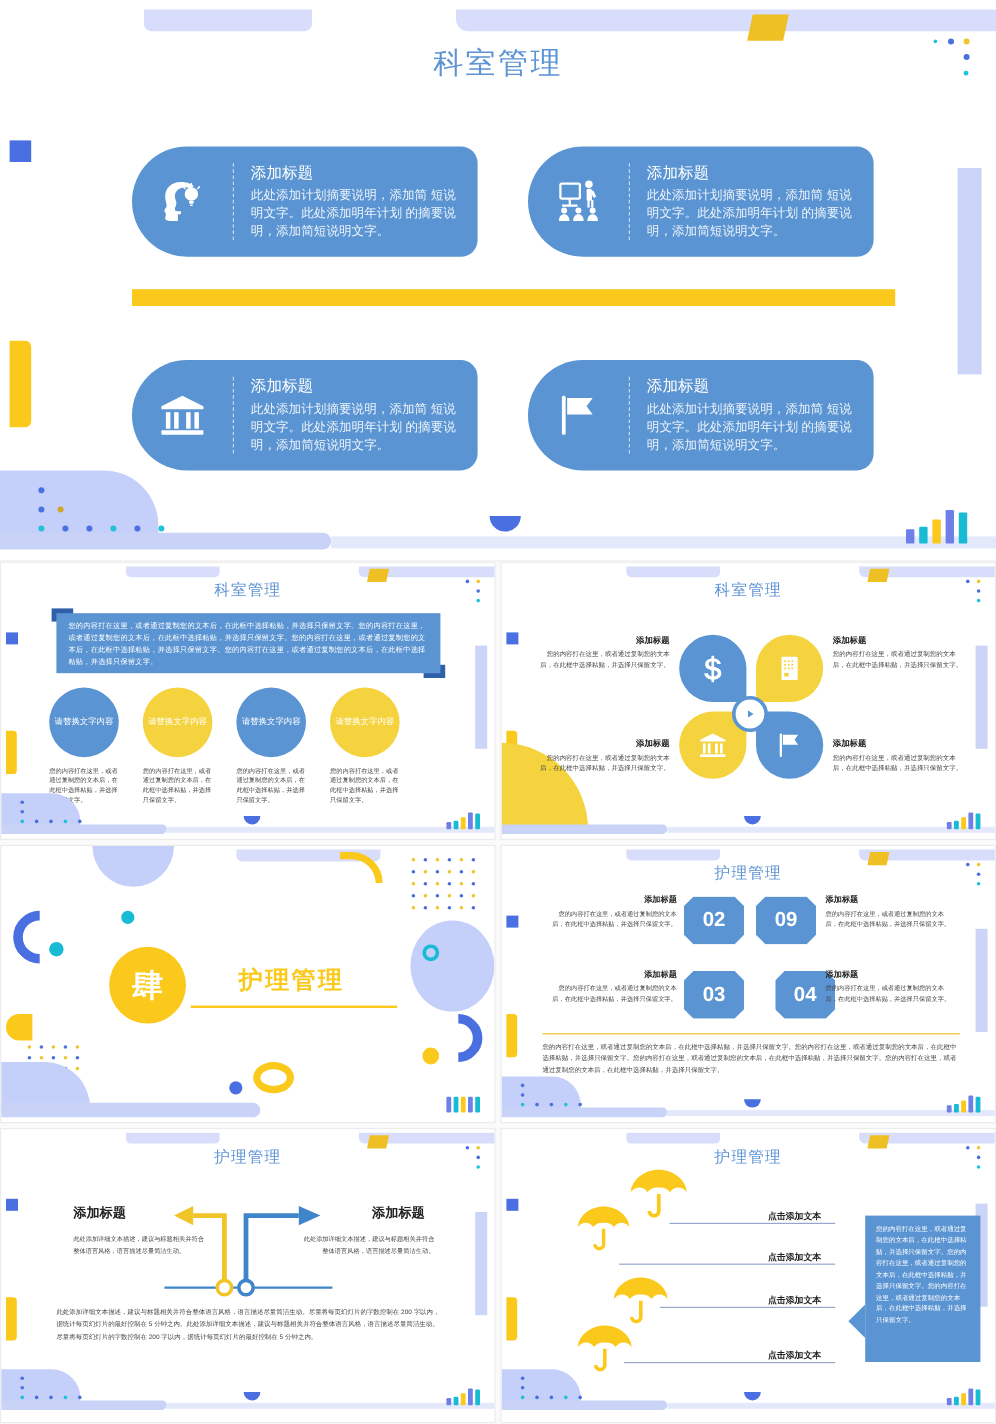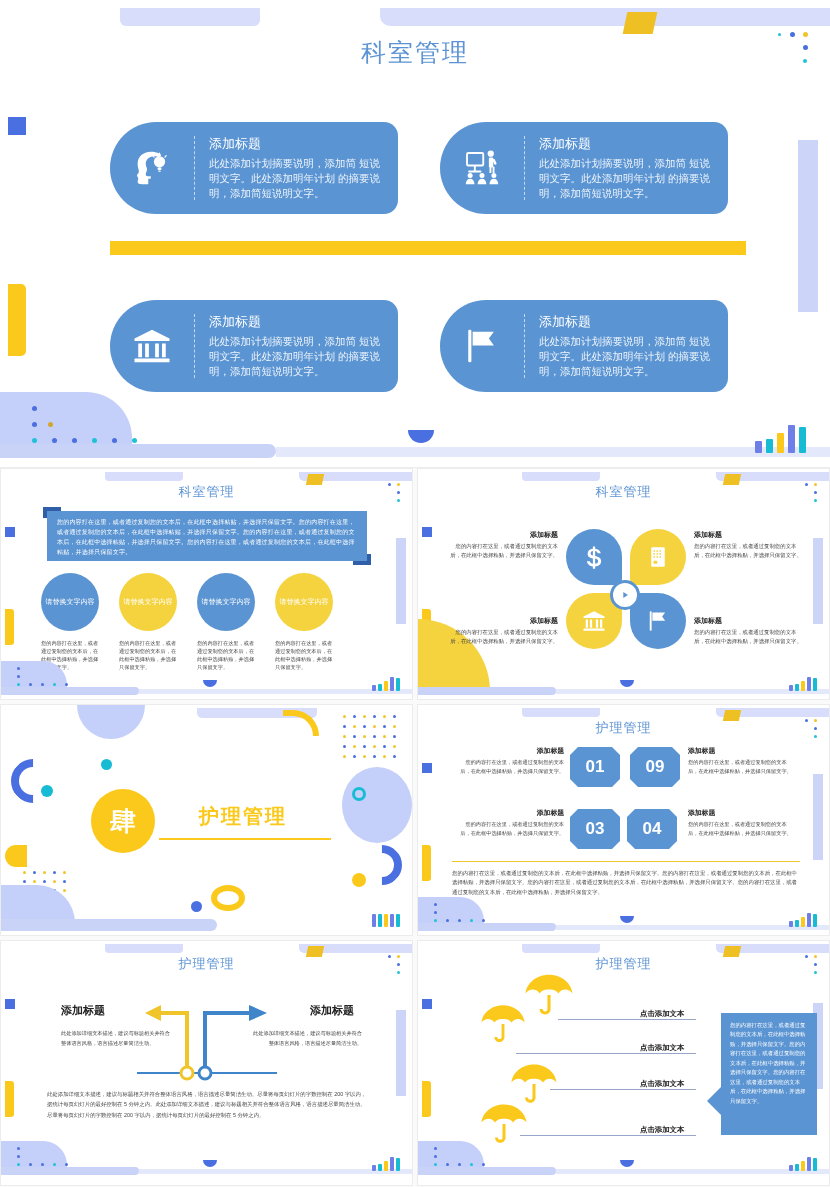--- a/index.html
+++ b/index.html
@@ -581,24 +581,24 @@
         <i style="left:8px;top:2px;background:#4a6fe0;"></i>
           <i style="left:17px;top:2px;background:#f0c52a;"></i>
         <i style="left:17px;top:10px;background:#4a6fe0;"></i>
           <i style="left:17px;top:18px;background:#1fc2d6;"></i>
       </div>
       <div class="t-title">护理管理</div>
       <div class="tb-sq"></div>
       <div class="tb-ytab"></div>
       <div class="tb-rlav"></div>
 
-      <div class="s5-num" style="left:152px; top:42px;">01</div>
+      <div class="s5-num" style="left:152px; top:42px;">02</div>
       <div class="s5-num" style="left:212px; top:42px;">09</div>
       <div class="s5-num" style="left:152px; top:104px;">03</div>
-      <div class="s5-num" style="left:209px; top:104px;">04</div>
+      <div class="s5-num" style="left:228px; top:104px;">04</div>
 
       <div class="s5-lab" style="left:38px; top:40px; text-align:right;">
         <b>添加标题</b>
         <span>您的内容打在这里，或者通过复制您的文本后，在此框中选择粘贴，并选择只保留文字。</span>
       </div>
       <div class="s5-lab" style="left:270px; top:40px; text-align:left;">
         <b>添加标题</b>
         <span>您的内容打在这里，或者通过复制您的文本后，在此框中选择粘贴，并选择只保留文字。</span>
       </div>
       <div class="s5-lab" style="left:38px; top:102px; text-align:right;">

